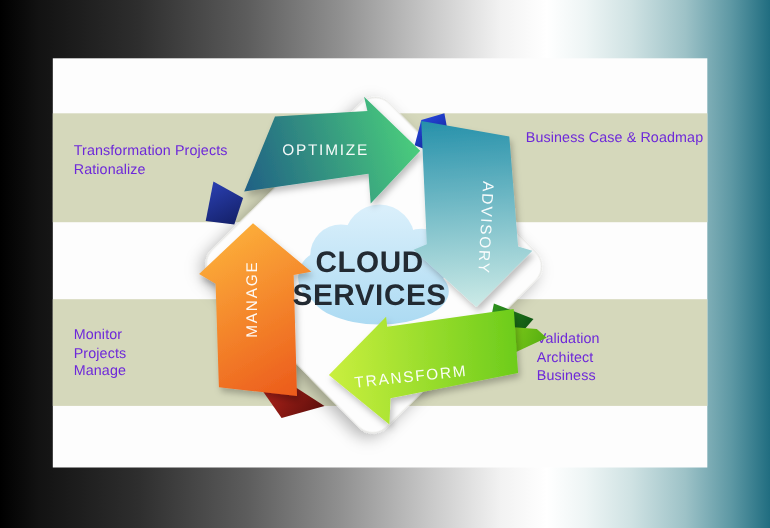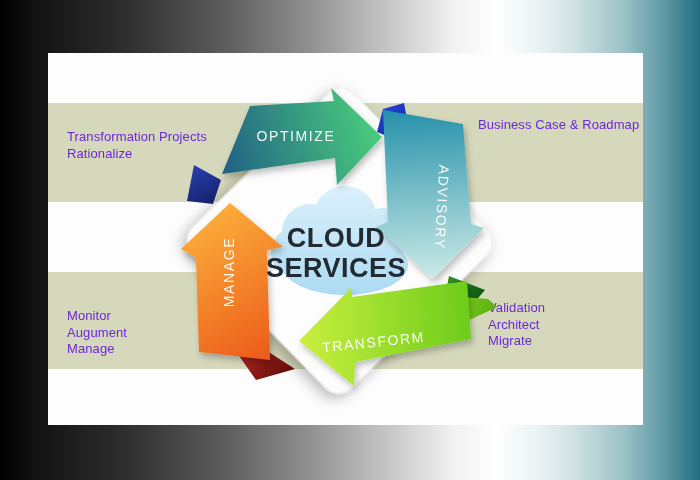--- a/index.html
+++ b/index.html
@@ -17,21 +17,21 @@
   }
   .band{position:absolute;left:0;width:595px;background:#d5d8bb;}
   .band-top{top:50px;height:99px;}
   .band-bottom{top:219px;height:97px;}
   .qtext{
     position:absolute;font-size:13px;line-height:16.5px;color:#6d28d9;
     letter-spacing:.1px;white-space:nowrap;
   }
   .q-tl{left:19px;top:76px;}
   .q-tr{left:430px;top:64px;}
-  .q-bl{left:19px;top:255px;}
+  .q-bl{left:19px;top:243px;}
   .q-br{left:440px;top:247px;}
   svg.diagram{position:absolute;left:0;top:0;width:700px;height:480px;}
   .arrow-label{
     font-family:"Liberation Sans",sans-serif;font-size:14px;
     letter-spacing:1.6px;fill:#ffffff;opacity:.95;text-anchor:middle;
   }
   .cloud-title{
     font-family:"Liberation Sans",sans-serif;font-size:27px;font-weight:bold;
     letter-spacing:.5px;text-anchor:middle;fill:#222a32;
   }
@@ -49,28 +49,28 @@
       <div>Transformation Projects</div>
       <div>Rationalize</div>
     </div>
 
     <div class="qtext q-tr">
       <div>Business Case &amp; Roadmap</div>
     </div>
 
     <div class="qtext q-bl">
       <div>Monitor</div>
-      <div>Augument</div>
+      <div>Projects</div>
       <div>Manage</div>
     </div>
 
     <div class="qtext q-br">
       <div>Validation</div>
       <div>Architect</div>
-      <div>Migrate</div>
+      <div>Business</div>
     </div>
   </div>
 
   <svg class="diagram" viewBox="0 0 700 480">
     <defs>
       <filter id="softShadow" x="-30%" y="-30%" width="160%" height="160%">
         <feDropShadow dx="0" dy="6" stdDeviation="7" flood-color="#000000" flood-opacity="0.28"></feDropShadow>
       </filter>
       <filter id="arrowShadow" x="-30%" y="-30%" width="160%" height="160%">
         <feDropShadow dx="2" dy="4" stdDeviation="3" flood-color="#000000" flood-opacity="0.25"></feDropShadow>

